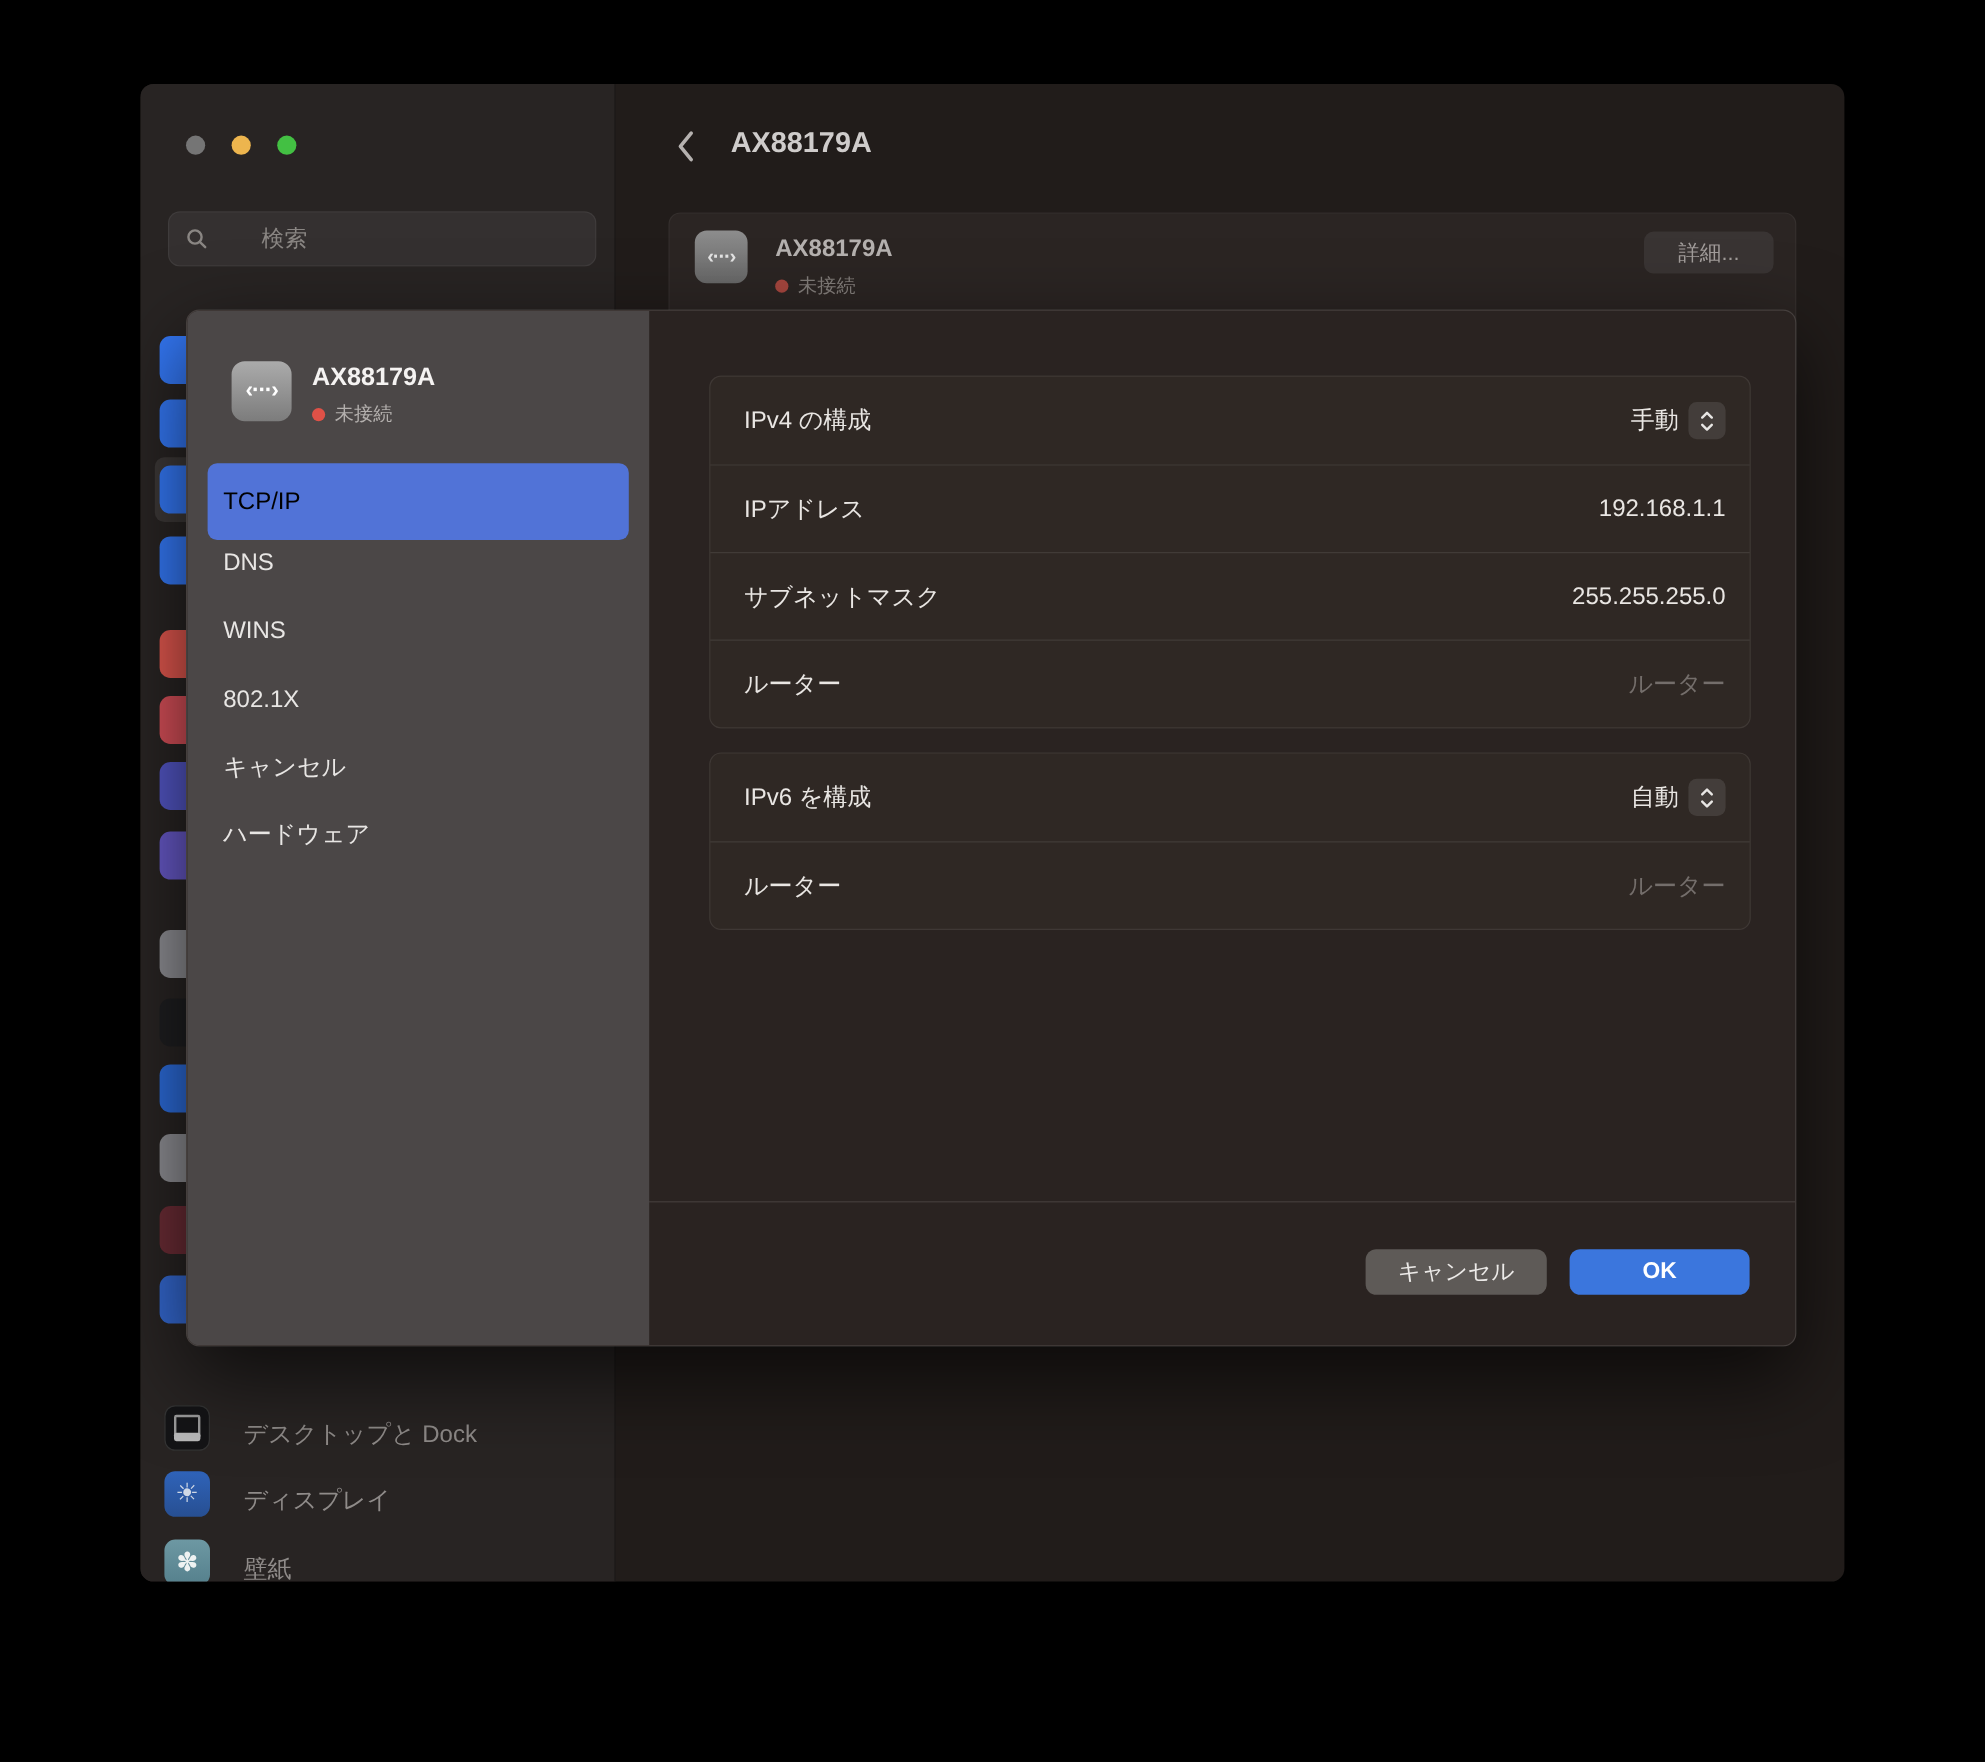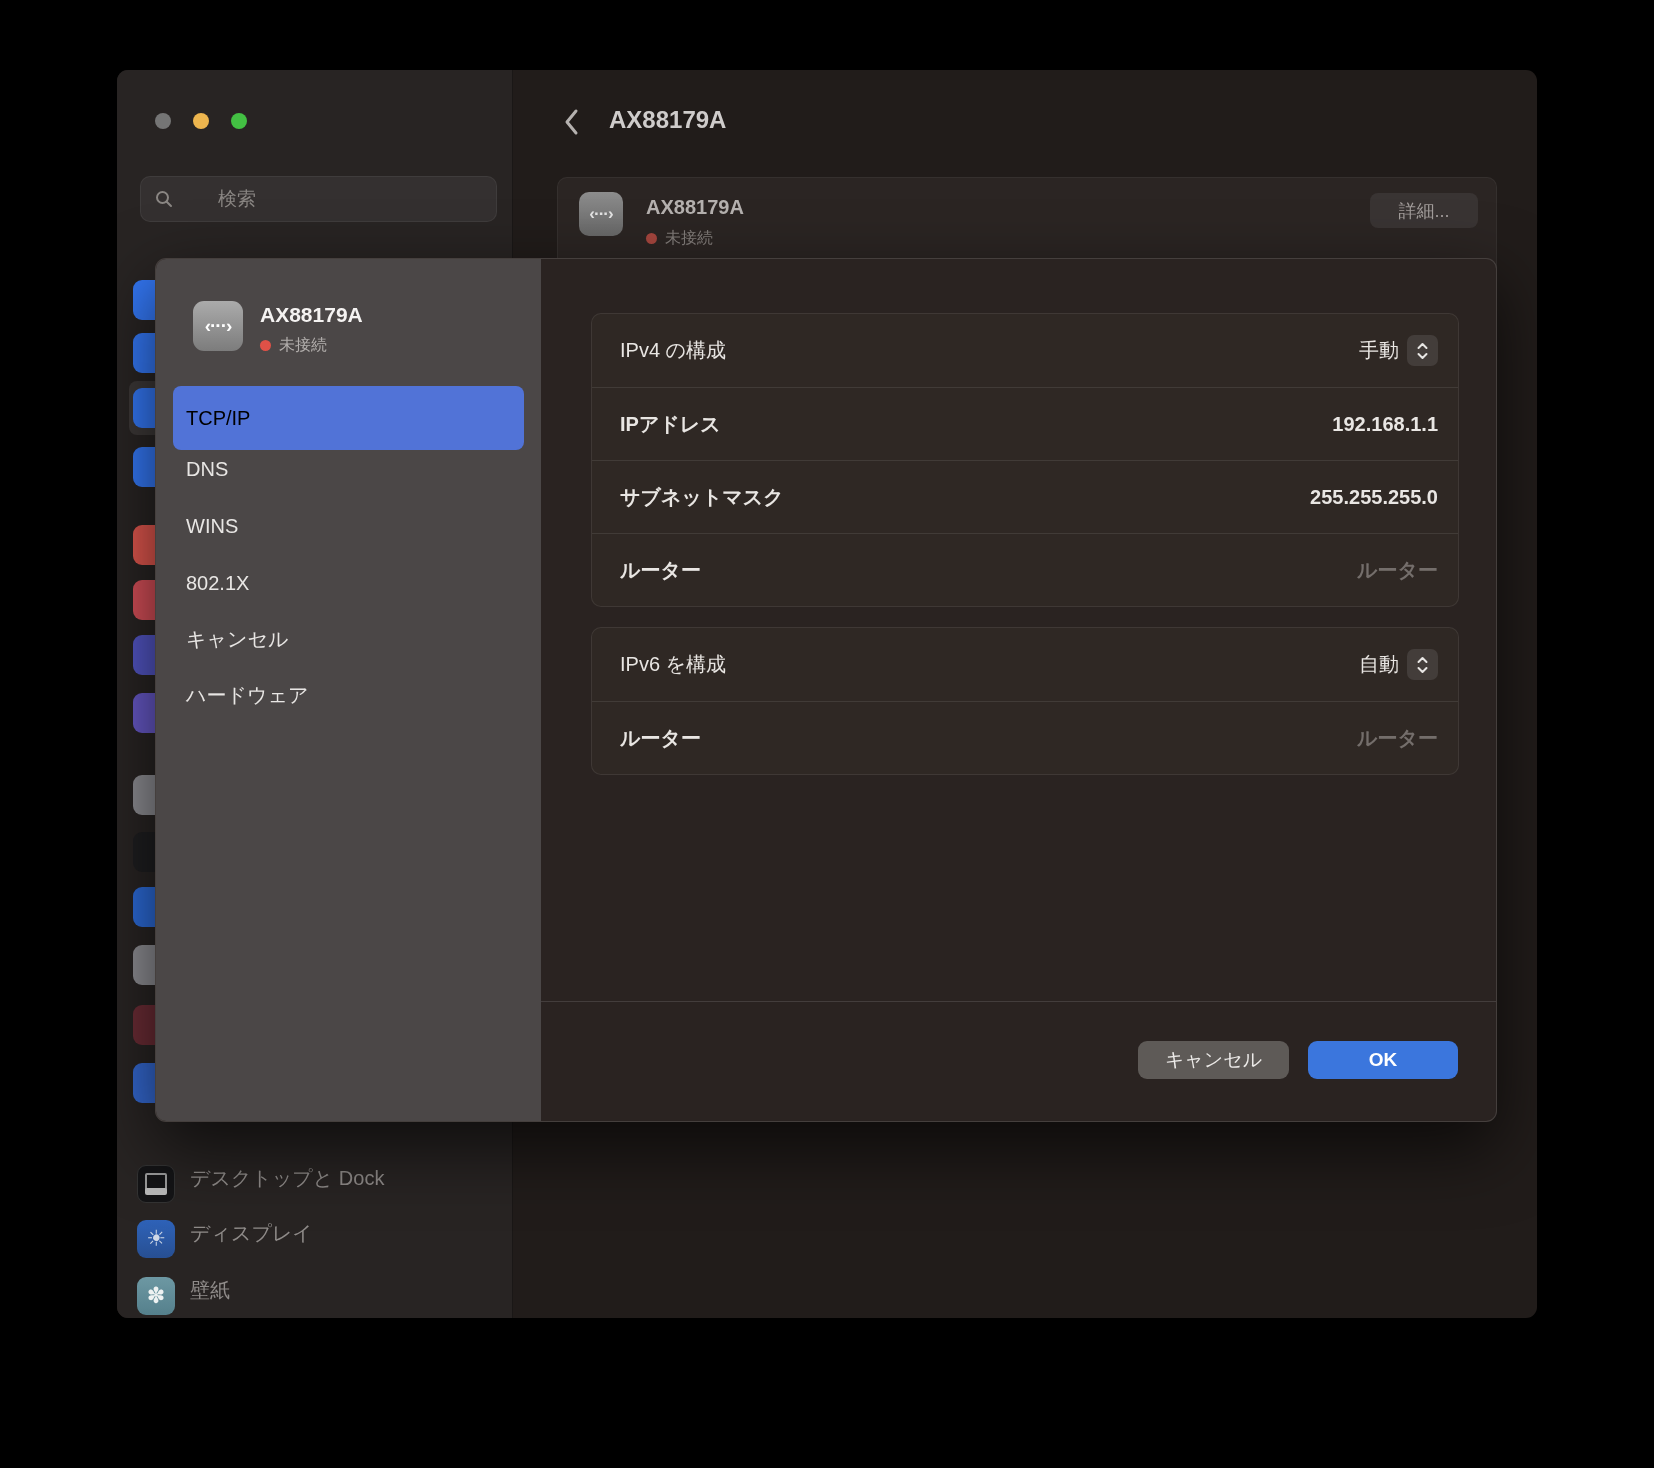--- a/index.html
+++ b/index.html
@@ -22,21 +22,21 @@
             background:#343030; border:1px solid rgba(255,255,255,.06); border-radius:10px;
             display:flex; align-items:center; padding:0 14px; gap:9px; }
   .search .ph { color:#8a8683; font-size:19px;margin-left:36px; }
 
   
   .strip { position:absolute; left:16px; top:0; width:40px; height:1100px; z-index:1; }
   .strip-icon { position:absolute; left:0; width:40px; height:40px; border-radius:9px; }
   .strip-hl { position:absolute; left:-4px; width:140px; height:54px; border-radius:8px; background:#3c3837; }
 
   .bottom-item { position:absolute; left:20px; width:360px; height:44px; display:flex;
-                 align-items:flex-start; gap:15px; z-index:1; }
+                 align-items:flex-end; gap:28px; z-index:1; }
   .bi-icon { width:38px; height:38px; border-radius:9px; flex:0 0 auto;
              display:flex; align-items:center; justify-content:center; }
   .bi-label { color:#8f8b89; font-size:20px; }
   .icon-desktop-dock { background:#141416; border:1px solid #333; position:relative; }
   .icon-desktop-dock::after { content:""; position:absolute; left:7px; right:7px; bottom:7px;
              height:7px; border-radius:2px; background:#b9b9b9; }
   .icon-desktop-dock::before { content:""; position:absolute; left:7px; right:7px; top:7px;
              height:16px; border-radius:2px; border:2px solid #9a9a9a; }
   .icon-display { background:linear-gradient(#2f63b9,#274f92); color:#cfd8e6; font-size:22px; }
   .icon-wallpaper { background:linear-gradient(#6d98a3,#55808c); color:#eef2f2; font-size:22px; }
@@ -76,21 +76,21 @@
 
   .nav-item { position:absolute; left:17px; width:351px; height:46px; border-radius:8px;
               display:flex; align-items:center; padding-left:13px;
               color:#e8e6e4; font-size:20px; }
   .nav-item.selected { background:#5173d7; color:#000000; height:64px; }
 
   .card { position:absolute; left:435px; width:868px;
           background:#2f2824; border:1px solid rgba(255,255,255,.08); border-radius:10px; }
   .card-row { position:relative; height:73px; display:flex; align-items:center;
               padding:0 20px 0 28px; }
-  .card-row + .card-row { border-top:1px solid rgba(255,255,255,.09);font-weight:bold; }
+  .card-row + .card-row { border-top:1px solid rgba(255,255,255,.09); }
   .cr-label { color:#e9e6e3; font-size:20px; }
   .cr-value { margin-left:auto; color:#e9e6e3; font-size:20px; }
   .cr-value.placeholder { color:#746e6b; }
   .stepper { margin-left:8px; width:31px; height:31px; border-radius:7px; background:#433d3a;
              display:flex; align-items:center; justify-content:center; }
 
   .footer-sep { position:absolute; left:385px; right:0; top:742px; height:1px; background:rgba(255,255,255,.12); }
   .btn { position:absolute; top:782px; height:38px; border-radius:9px;
          display:flex; align-items:center; justify-content:center; font-size:19px; }
   .btn-cancel { left:982px; width:151px; background:#5e5a57; color:#eceae8; }

